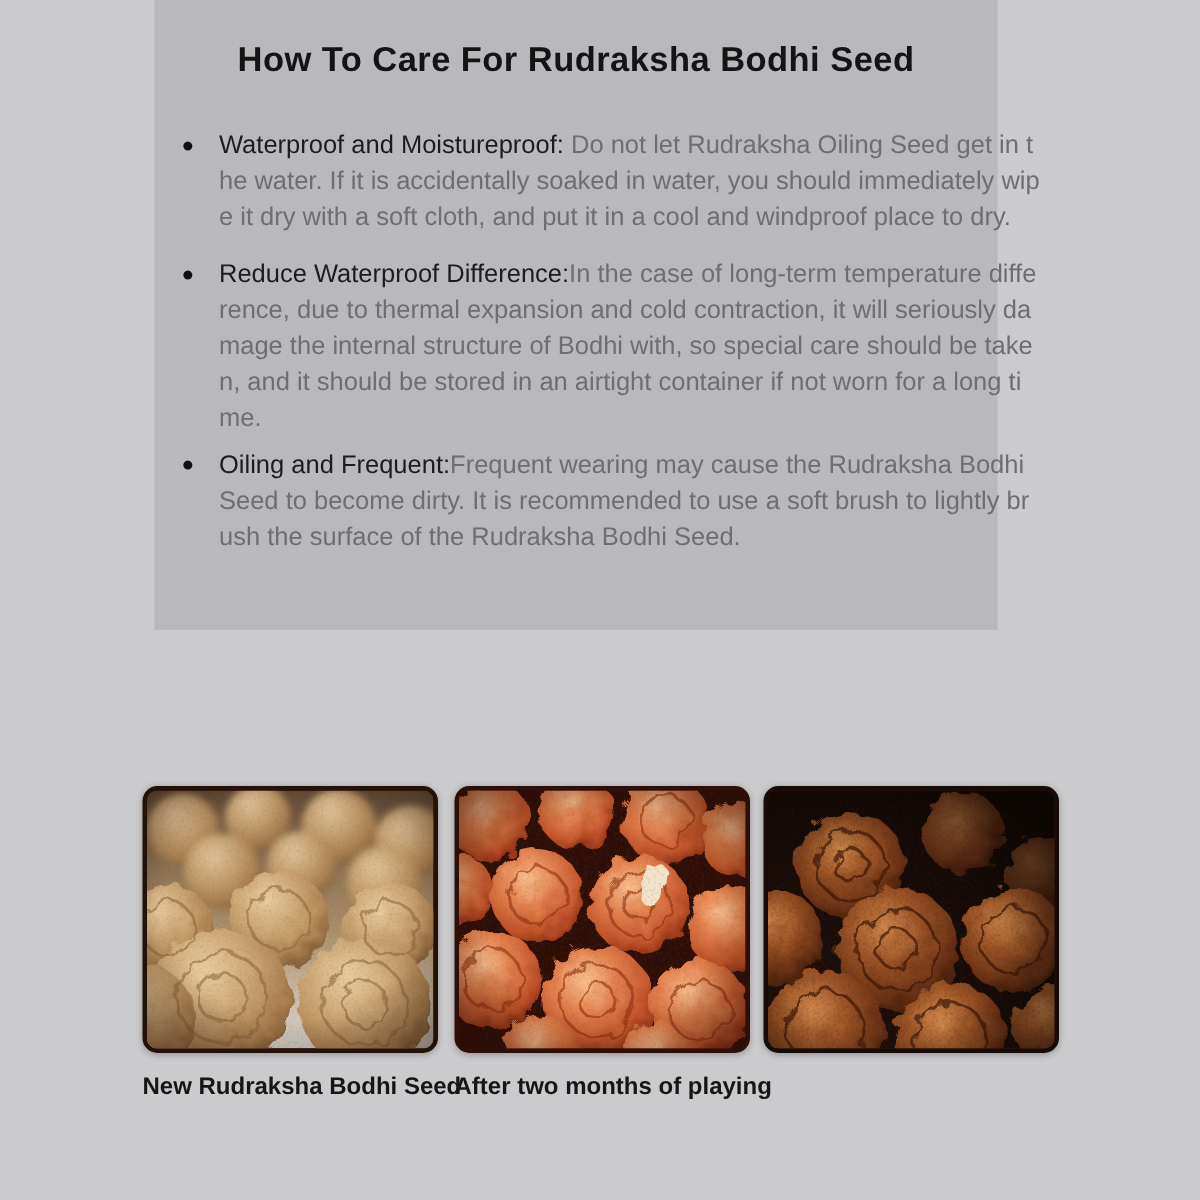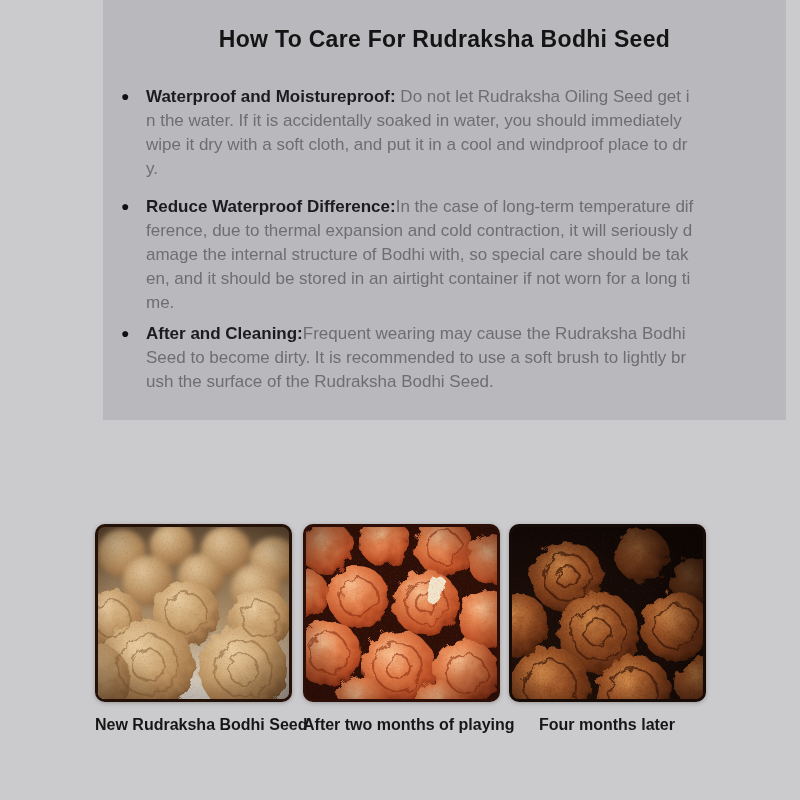--- a/index.html
+++ b/index.html
@@ -6,21 +6,21 @@
   .screen {
     position: relative;
     width: 800px; height: 800px;
     background: #cbcbce;
     font-family: "Liberation Sans", sans-serif;
     overflow: hidden;
   }
   
   .card {
     position: absolute; left: 103px; top: 0;
-    width: 683px; height: 420px;
+    width: 562px; height: 420px;
     background: #b9b9bd;
   }
   .card-title {
     position: absolute; top: 26px; left: 0; width: 100%;
     text-align: center;
     font-size: 23px; font-weight: bold; color: #141414;
     letter-spacing: 0.3px;
   }
   .bullets {
     position: absolute; top: 85px; left: 43px; width: 548px;
@@ -28,21 +28,21 @@
   .bullet-item {
     position: relative;
     font-size: 17px; line-height: 24px;
     color: #6e6e72;
     word-break: break-all;
   }
   .bullet-item .dot {
     position: absolute; left: -25px; top: -1px;
     font-size: 14px; color: #101010; line-height: 24px;
   }
-  .bullet-item .label { font-weight: bold; color: #1c1c1e; }
+  .bullet-item .label { font-weight: normal; color: #1c1c1e; }
   .bi-1 { margin-bottom: 14px; }
   .bi-2 { margin-bottom: 7px; }
   
   .photo {
     position: absolute; top: 524px;
     width: 191px; height: 172px;
     border: 3px solid #241108; border-radius: 10px;
     overflow: hidden;
     background: #2e150a;
     box-shadow: 0 1px 4px rgba(60,50,40,0.35);
@@ -72,21 +72,21 @@
 
       <div class="bullet-item bi-1">
         <span class="dot">●</span><span class="label">Waterproof and Moistureproof: </span><span class="body">Do not let Rudraksha Oiling Seed get in the water. If it is accidentally soaked in water, you should immediately wipe it dry with a soft cloth, and put it in a cool and windproof place to dry.</span>
       </div>
 
       <div class="bullet-item bi-2">
         <span class="dot">●</span><span class="label">Reduce Waterproof Difference:</span><span class="body">In the case of long-term temperature difference, due to thermal expansion and cold contraction, it will seriously damage the internal structure of Bodhi with, so special care should be taken, and it should be stored in an airtight container if not worn for a long time.</span>
       </div>
 
       <div class="bullet-item bi-3">
-        <span class="dot">●</span><span class="label">After and Cleaning:</span><span class="body">Frequent wearing may cause the Rudraksha Bodhi Seed to become dirty. It is recommended to use a soft brush to lightly brush the surface of the Rudraksha Bodhi Seed.</span>
+        <span class="dot">●</span><span class="label">Oiling and Frequent:</span><span class="body">Frequent wearing may cause the Rudraksha Bodhi Seed to become dirty. It is recommended to use a soft brush to lightly brush the surface of the Rudraksha Bodhi Seed.</span>
       </div>
 
     </div>
   </div>
 
   <div class="photo p1">
     <svg viewBox="0 0 191 172" preserveAspectRatio="none" xmlns="http://www.w3.org/2000/svg">
       <defs>
         <linearGradient id="bg1" x1="0" y1="0" x2="0" y2="1">
           <stop offset="0" stop-color="#5f4a35"></stop>
@@ -250,15 +250,14 @@
             <circle cx="122" cy="166" r="24"></circle>
         </g>
       </g>
       <rect width="191" height="172" filter="url(#nz3)" opacity="0.4"></rect>
       <rect width="191" height="172" fill="url(#vg3)"></rect>
     </svg>
   </div>
 
   <div class="caption c1">New Rudraksha Bodhi Seed</div>
   <div class="caption c2">After two months of playing</div>
-  <div class="caption c3">Four months later</div>
 
 </div>
 
 </body></html>

